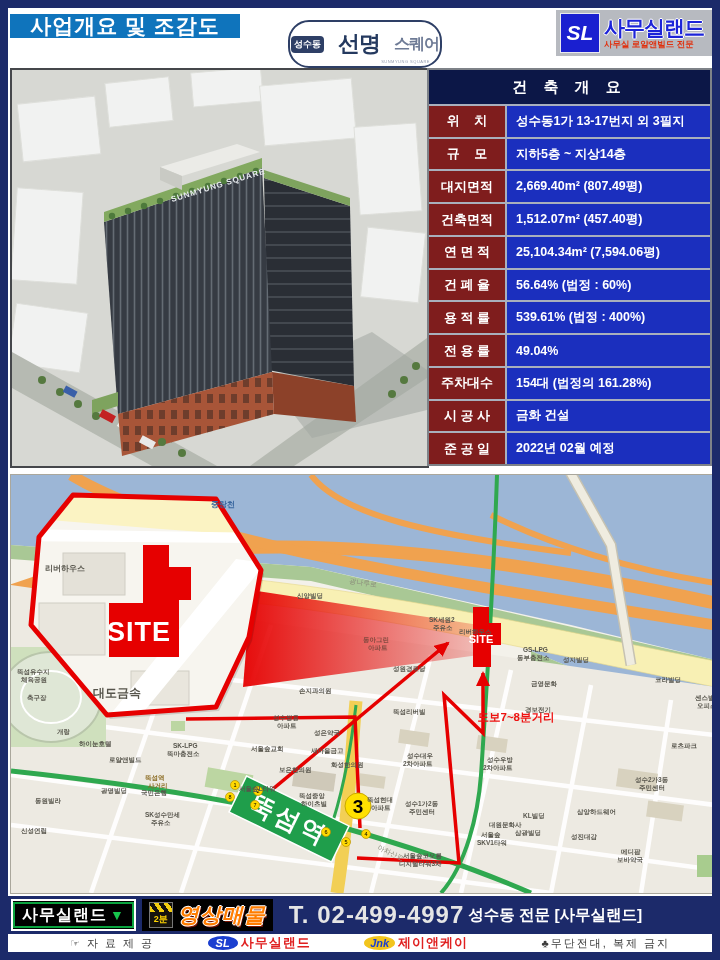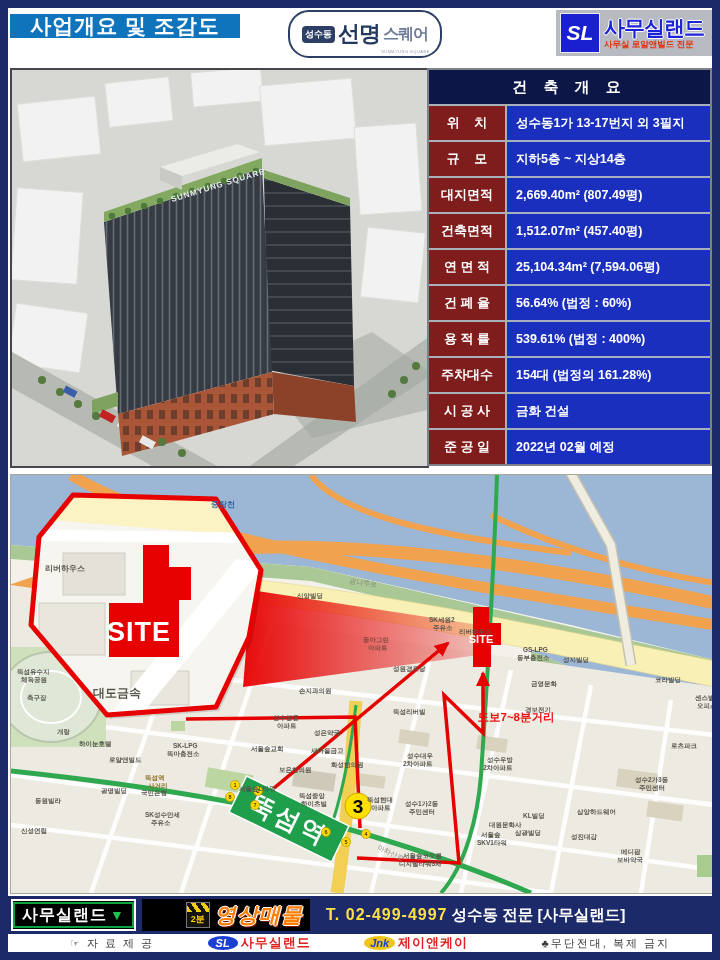--- a/index.html
+++ b/index.html
@@ -2,22 +2,22 @@
 <html><head>
 <meta charset="utf-8">
 <style>
   html,body{margin:0;padding:0;background:#e8e8e8;}
   .page{position:relative;width:720px;height:960px;background:#ffffff;border:8px solid #1c2a6a;
         box-sizing:border-box;font-family:"Liberation Sans","DejaVu Sans",sans-serif;overflow:hidden;}
   
   .hdr{position:absolute;left:0;top:0;width:704px;height:56px;}
   .title-box{position:absolute;left:2px;top:6px;width:230px;height:24px;background:#0f74bc;
              color:#fff;font-size:21px;font-weight:bold;display:flex;align-items:center;justify-content:center;letter-spacing:1px;}
-  .logo-center{position:absolute;left:280px;top:2px;width:150px;height:44px;background:#fff;
-               border:2px solid #2e3f66;border-radius:21px;display:flex;align-items:center;justify-content:center;gap:3px;}
+  .logo-center{position:absolute;left:280px;top:12px;width:150px;height:44px;background:#fff;
+               border:2px solid #2e3f66;border-radius:21px;display:flex;align-items:center;justify-content:center;gap:14px;}
   .lc-badge{background:#2e3f66;color:#fff;font-size:9px;font-weight:bold;border-radius:4px;padding:2px 3px;}
   .lc-bold{font-size:22px;font-weight:900;color:#24395f;letter-spacing:-1px;}
   .lc-light{font-size:16px;font-weight:bold;color:#6e7b96;letter-spacing:-1px;}
   .lc-sub{position:absolute;right:10px;bottom:2px;font-size:4px;color:#93global9cb0;color:#939cb0;letter-spacing:.5px;}
   .logo-right{position:absolute;left:548px;top:2px;width:156px;height:46px;background:#b7bac0;
               display:flex;align-items:center;padding:2px 4px;box-sizing:border-box;gap:4px;}
   .sl-mark{width:38px;height:38px;background:#1a1fd0;color:#fff;font-style:italic;font-weight:900;
            font-size:21px;display:flex;align-items:center;justify-content:center;border:1px solid #e8e8ee;}
   .sl-col{display:flex;flex-direction:column;align-items:flex-start;line-height:1;}
   .sl-name{font-size:21px;font-weight:900;color:#1d24d8;letter-spacing:-1px;
@@ -40,26 +40,26 @@
   .map svg{position:absolute;left:0;top:0;}
   .map-labels{position:absolute;left:0;top:16px;width:704px;height:418px;pointer-events:none;}
   .mlabel{position:absolute;font-size:6.5px;font-weight:600;color:#57554c;white-space:nowrap;line-height:1;}
   
   .fbar{position:absolute;left:0;top:888px;width:704px;height:38px;background:#1c2a6a;display:flex;align-items:center;}
   .f-brand{margin-left:3px;border:2px solid #fff;background:#000;display:flex;align-items:center;height:28px;}
   .f-brand-in{border:2px solid #0aa33f;height:22px;display:flex;align-items:center;padding:0 7px;gap:3px;
               color:#fff;font-size:16px;font-weight:bold;letter-spacing:1px;}
   .f-tri{color:#17c64d;font-size:14px;}
   .f-video{margin-left:6px;background:#000;height:32px;display:flex;align-items:center;padding:0 7px;gap:5px;}
-  .clapper{width:22px;height:24px;background:#15130e;border:1px solid #777;display:flex;flex-direction:column;margin-left:37px;}
+  .clapper{width:22px;height:24px;background:#15130e;border:1px solid #777;display:flex;flex-direction:column;}
   .clapper .top{height:9px;background:repeating-linear-gradient(55deg,#f2ce0e 0 4px,#15130e 4px 8px);}
   .clapper .lbl{flex:1;display:flex;align-items:center;justify-content:center;color:#ffd400;font-size:9px;font-weight:bold;}
   .f-video-txt{font-size:21px;font-weight:900;font-style:italic;color:#ff7d00;letter-spacing:1px;
                text-shadow:1.2px 0 #fff,-1.2px 0 #fff,0 1.2px #fff,0 -1.2px #fff,1.5px 1.5px 0 #7a1500;}
-  .f-phone{margin-left:16px;color:#fde047;font-size:16px;font-weight:bold;letter-spacing:1px;text-align:center;}
+  .f-phone{margin-left:16px;color:#e5e5e5;font-size:24px;font-weight:bold;letter-spacing:1px;text-align:center;}
   .f-tag{margin-left:4px;color:#fff;font-size:15.5px;font-weight:bold;}
   
   .bbar{position:absolute;left:0;top:926px;width:704px;height:18px;background:#fff;display:flex;
         align-items:center;justify-content:space-between;padding:0 42px;box-sizing:border-box;}
   .bb-left,.bb-right{font-size:11px;color:#3c3c3c;letter-spacing:2px;margin-left:20px;}
   .bb-grp{display:flex;align-items:center;gap:3px;}
   .oval-blue{display:inline-block;background:#1b3fd0;color:#fff;font-style:italic;font-weight:900;
              font-size:11px;padding:1px 8px;border-radius:50%;}
   .oval-yellow{display:inline-block;background:#f2c51d;color:#1b3fd0;font-style:italic;font-weight:900;
                font-size:11px;padding:1px 6px;border-radius:50%;}
@@ -193,20 +193,24 @@
           <div class="tlabel">연 면 적</div>
           <div class="tvalue">25,104.34m² (7,594.06평)</div>
         </div>
         <div class="trow">
           <div class="tlabel">건 폐 율</div>
           <div class="tvalue">56.64% (법정 : 60%)</div>
         </div>
         <div class="trow">
           <div class="tlabel">용 적 률</div>
           <div class="tvalue">539.61% (법정 : 400%)</div>
+        </div>
+        <div class="trow">
+          <div class="tlabel">전 용 률</div>
+          <div class="tvalue">49.04%</div>
         </div>
         <div class="trow">
           <div class="tlabel">주차대수</div>
           <div class="tvalue">154대 (법정의 161.28%)</div>
         </div>
         <div class="trow">
           <div class="tlabel">시 공 사</div>
           <div class="tvalue">금화 건설</div>
         </div>
         <div class="trow">

